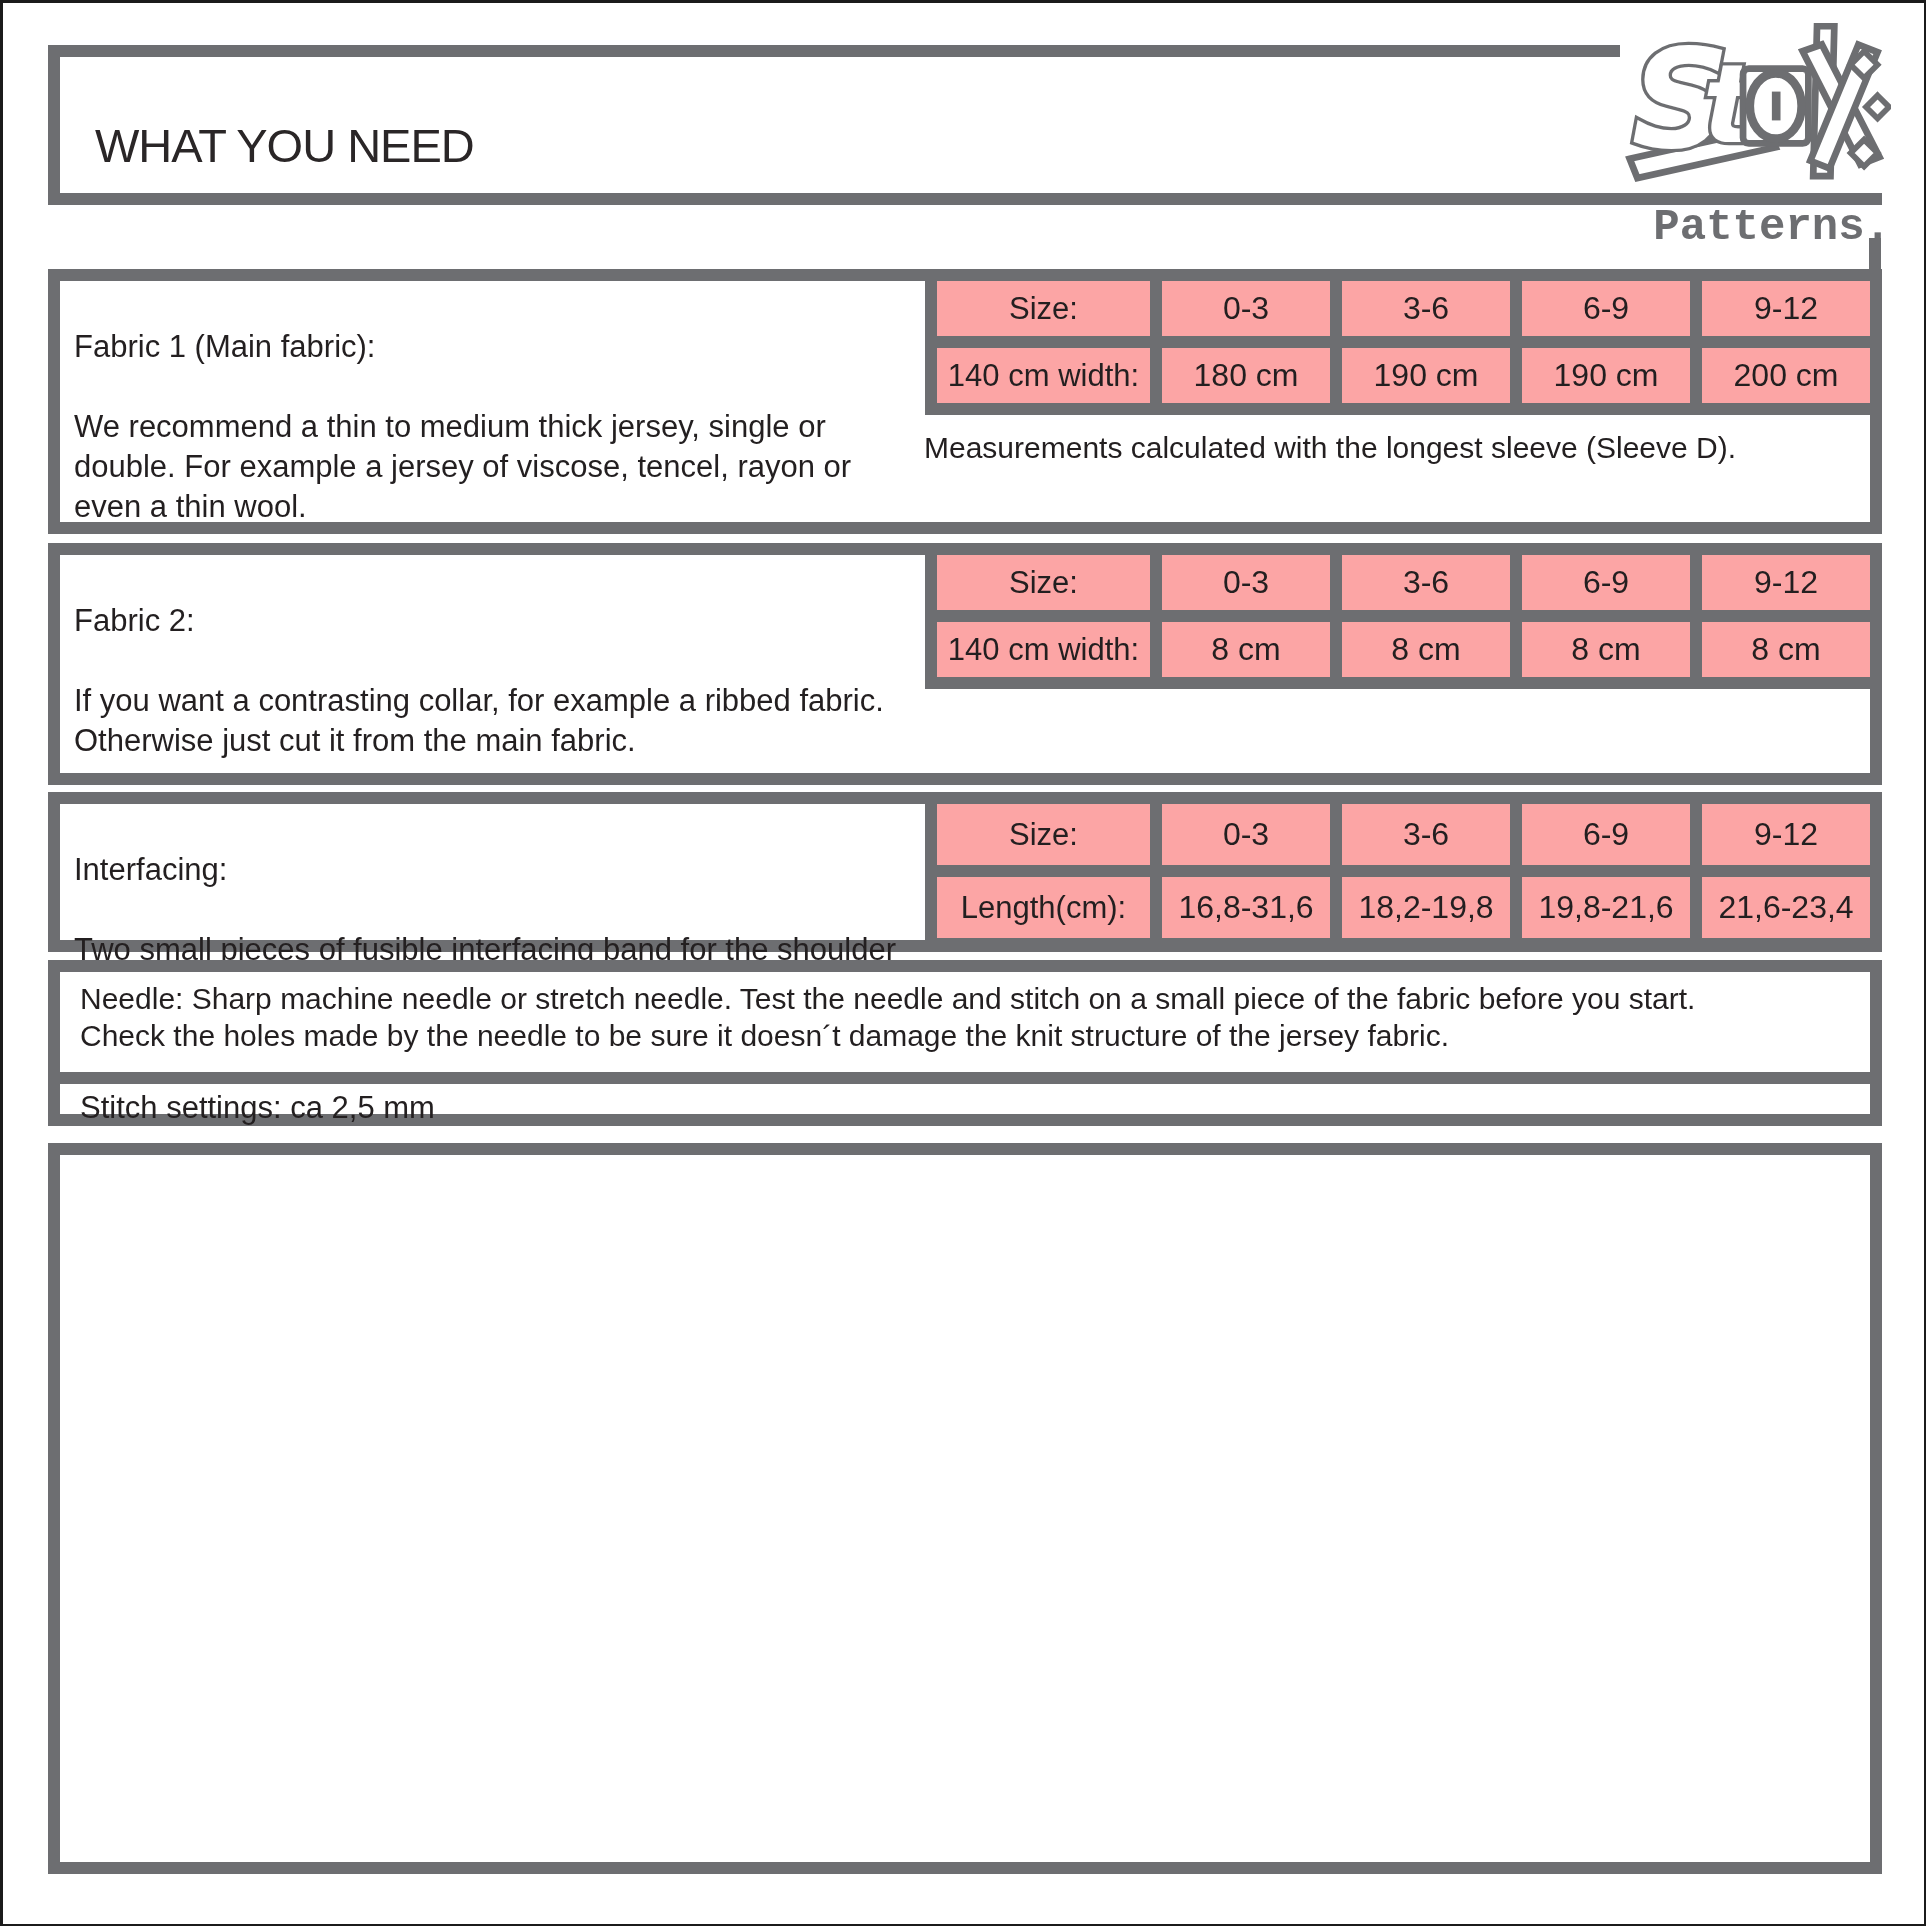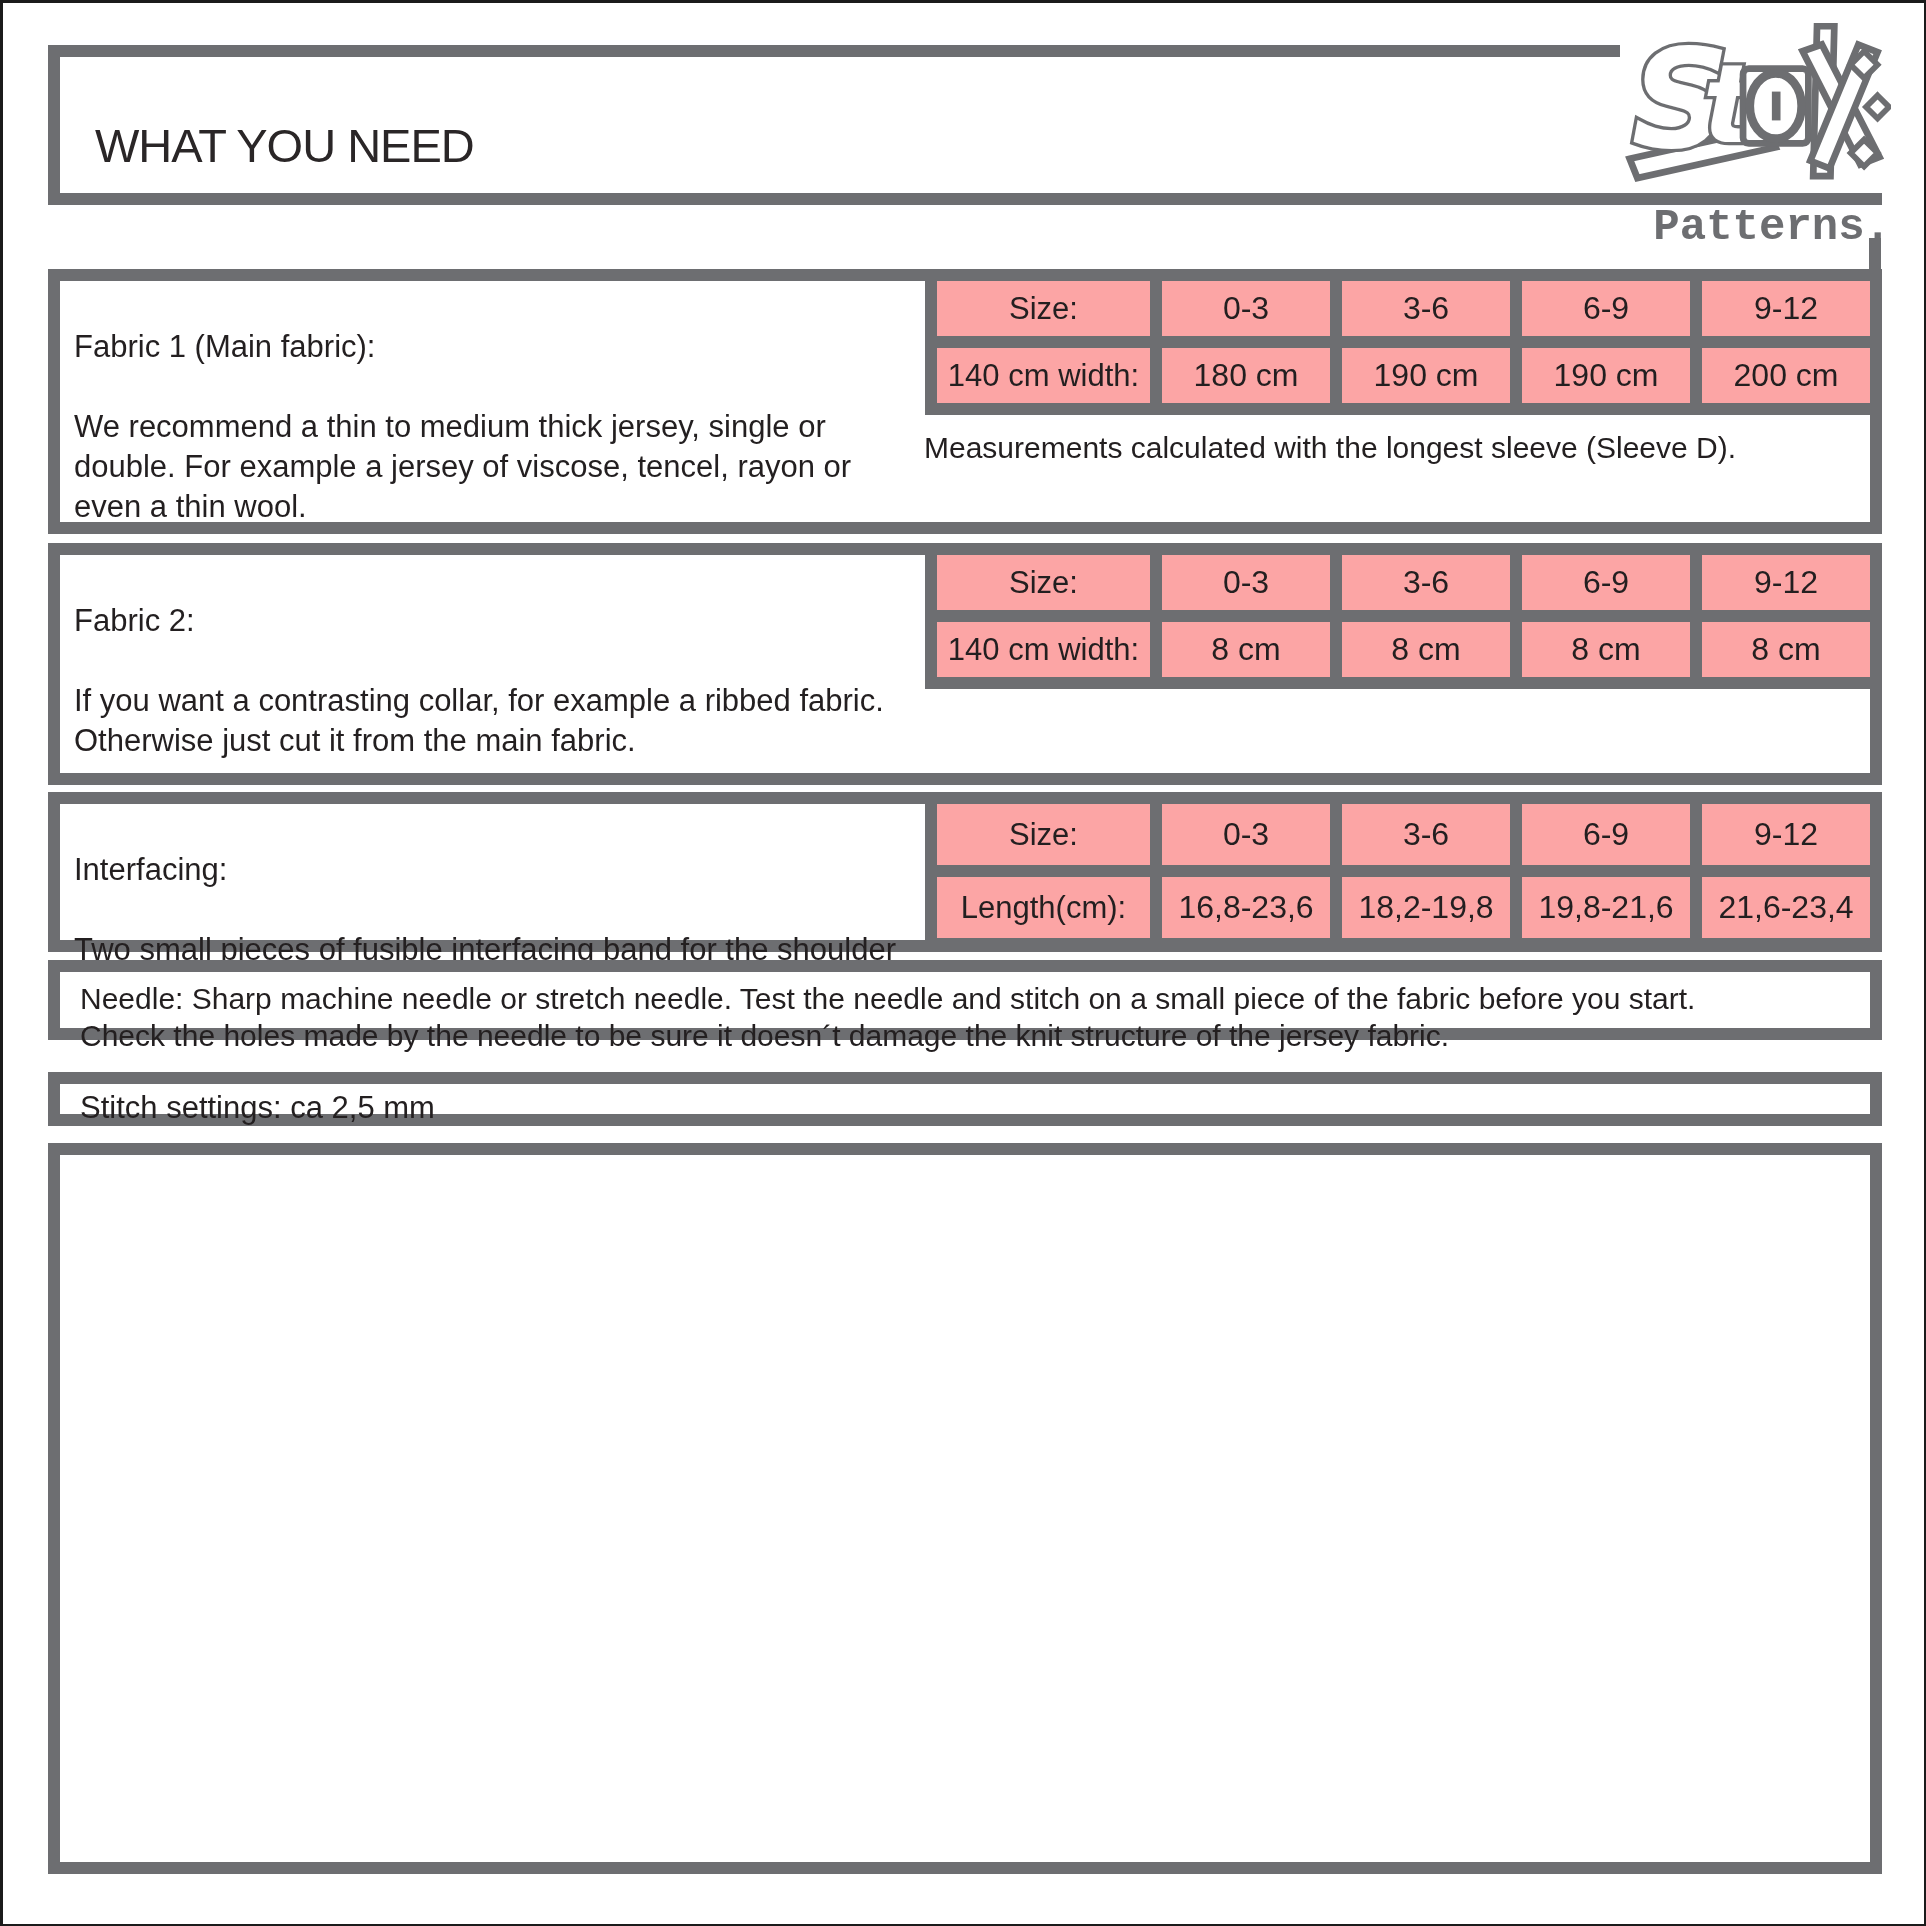--- a/index.html
+++ b/index.html
@@ -8,21 +8,21 @@
     font-family:"Liberation Sans", sans-serif; color:#231f20; overflow:hidden;
   }
   .page-edge { position:absolute; left:0; top:0; right:0; bottom:0; border:3px solid #1b1b1b; z-index:20; pointer-events:none; }
 
   
   .sec { position:absolute; left:48px; width:1834px; border:12px solid #6d6e71; box-sizing:border-box; background:#fff; }
   .sec-title      { top:45px;   height:160px; border-right:none; }
   .sec-fabric1    { top:269px;  height:265px; }
   .sec-fabric2    { top:543px;  height:242px; }
   .sec-interfacing{ top:792px;  height:160px; }
-  .sec-needle     { top:960px;  height:80px; }
+  .sec-needle     { top:960px;  height:124px; }
   .sec-stitch     { top:1072px; height:54px;  }
   .sec-empty      { top:1143px; height:731px; }
 
   .page-title { position:absolute; left:35px; top:61px; font-size:47px; letter-spacing:-1px; color:#2a2627; }
 
   .sec-textblock { position:absolute; left:14px; top:6px; font-size:31px; line-height:40px; white-space:pre-line; }
   .sec-heading { white-space:pre-line; }
   .needle-text { position:absolute; left:20px; top:8px; font-size:30px; line-height:37px; white-space:pre-line; }
   .stitch-text { position:absolute; left:20px; top:6px; font-size:31px; }
 
@@ -130,21 +130,21 @@
     <div>Two small pieces of fusible interfacing band for the shoulder
 of the top.</div>
   </div>
   <div class="mini-table">
     <div class="mt-cell label">Size:</div>
     <div class="mt-cell">0-3</div>
     <div class="mt-cell">3-6</div>
     <div class="mt-cell">6-9</div>
     <div class="mt-cell">9-12</div>
     <div class="mt-cell label">Length(cm):</div>
-    <div class="mt-cell">16,8-23,6</div>
+    <div class="mt-cell">16,8-31,6</div>
     <div class="mt-cell">18,2-19,8</div>
     <div class="mt-cell">19,8-21,6</div>
     <div class="mt-cell">21,6-23,4</div>
   </div>
 </div>
 
 <div class="sec sec-needle">
   <div class="needle-text">Needle: Sharp machine needle or stretch needle. Test the needle and stitch on a small piece of the fabric before you start.
 Check the holes made by the needle to be sure it doesn´t damage the knit structure of the jersey fabric.</div>
 </div>

